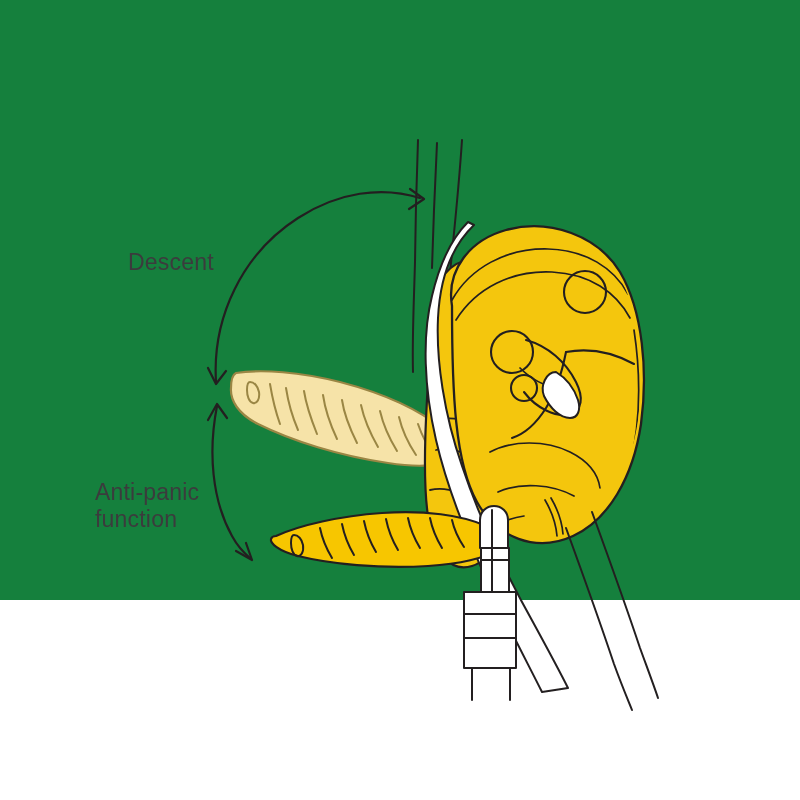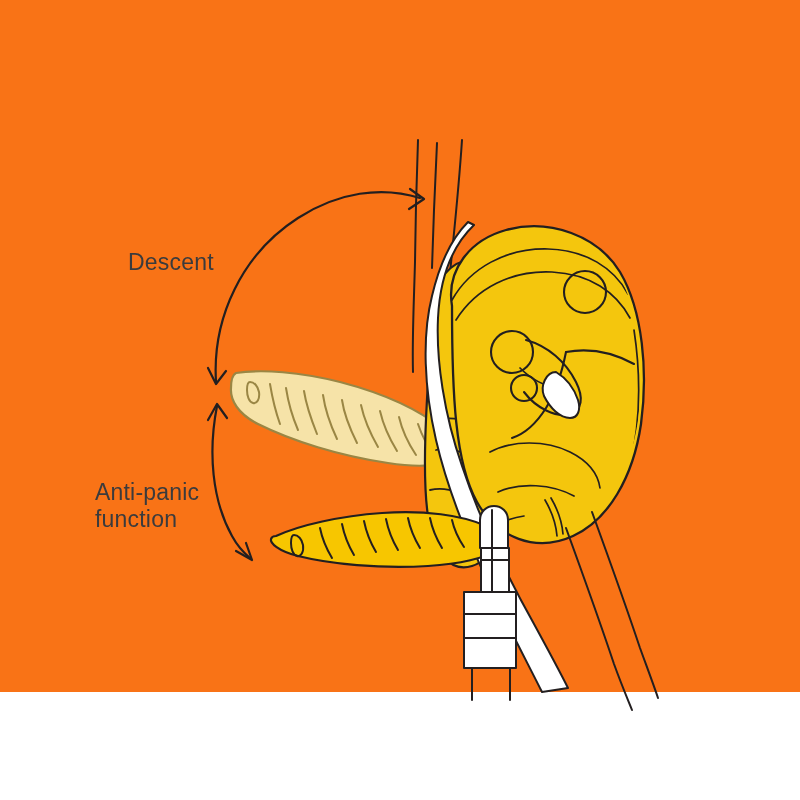--- a/index.html
+++ b/index.html
@@ -10,22 +10,22 @@
   }
   body {
     width: 800px;
     height: 800px;
     font-family: "Liberation Sans", sans-serif;
     overflow: hidden;
   }
   #stage {
     position: relative;
     width: 800px;
-    height: 692px;
-    background: #f97316;
+    height: 600px;
+    background: #15803d;
   }
   #diagram {
     position: absolute;
     top: 0;
     left: 0;
     width: 800px;
     height: 800px;
     display: block;
   }
   .label-text {

